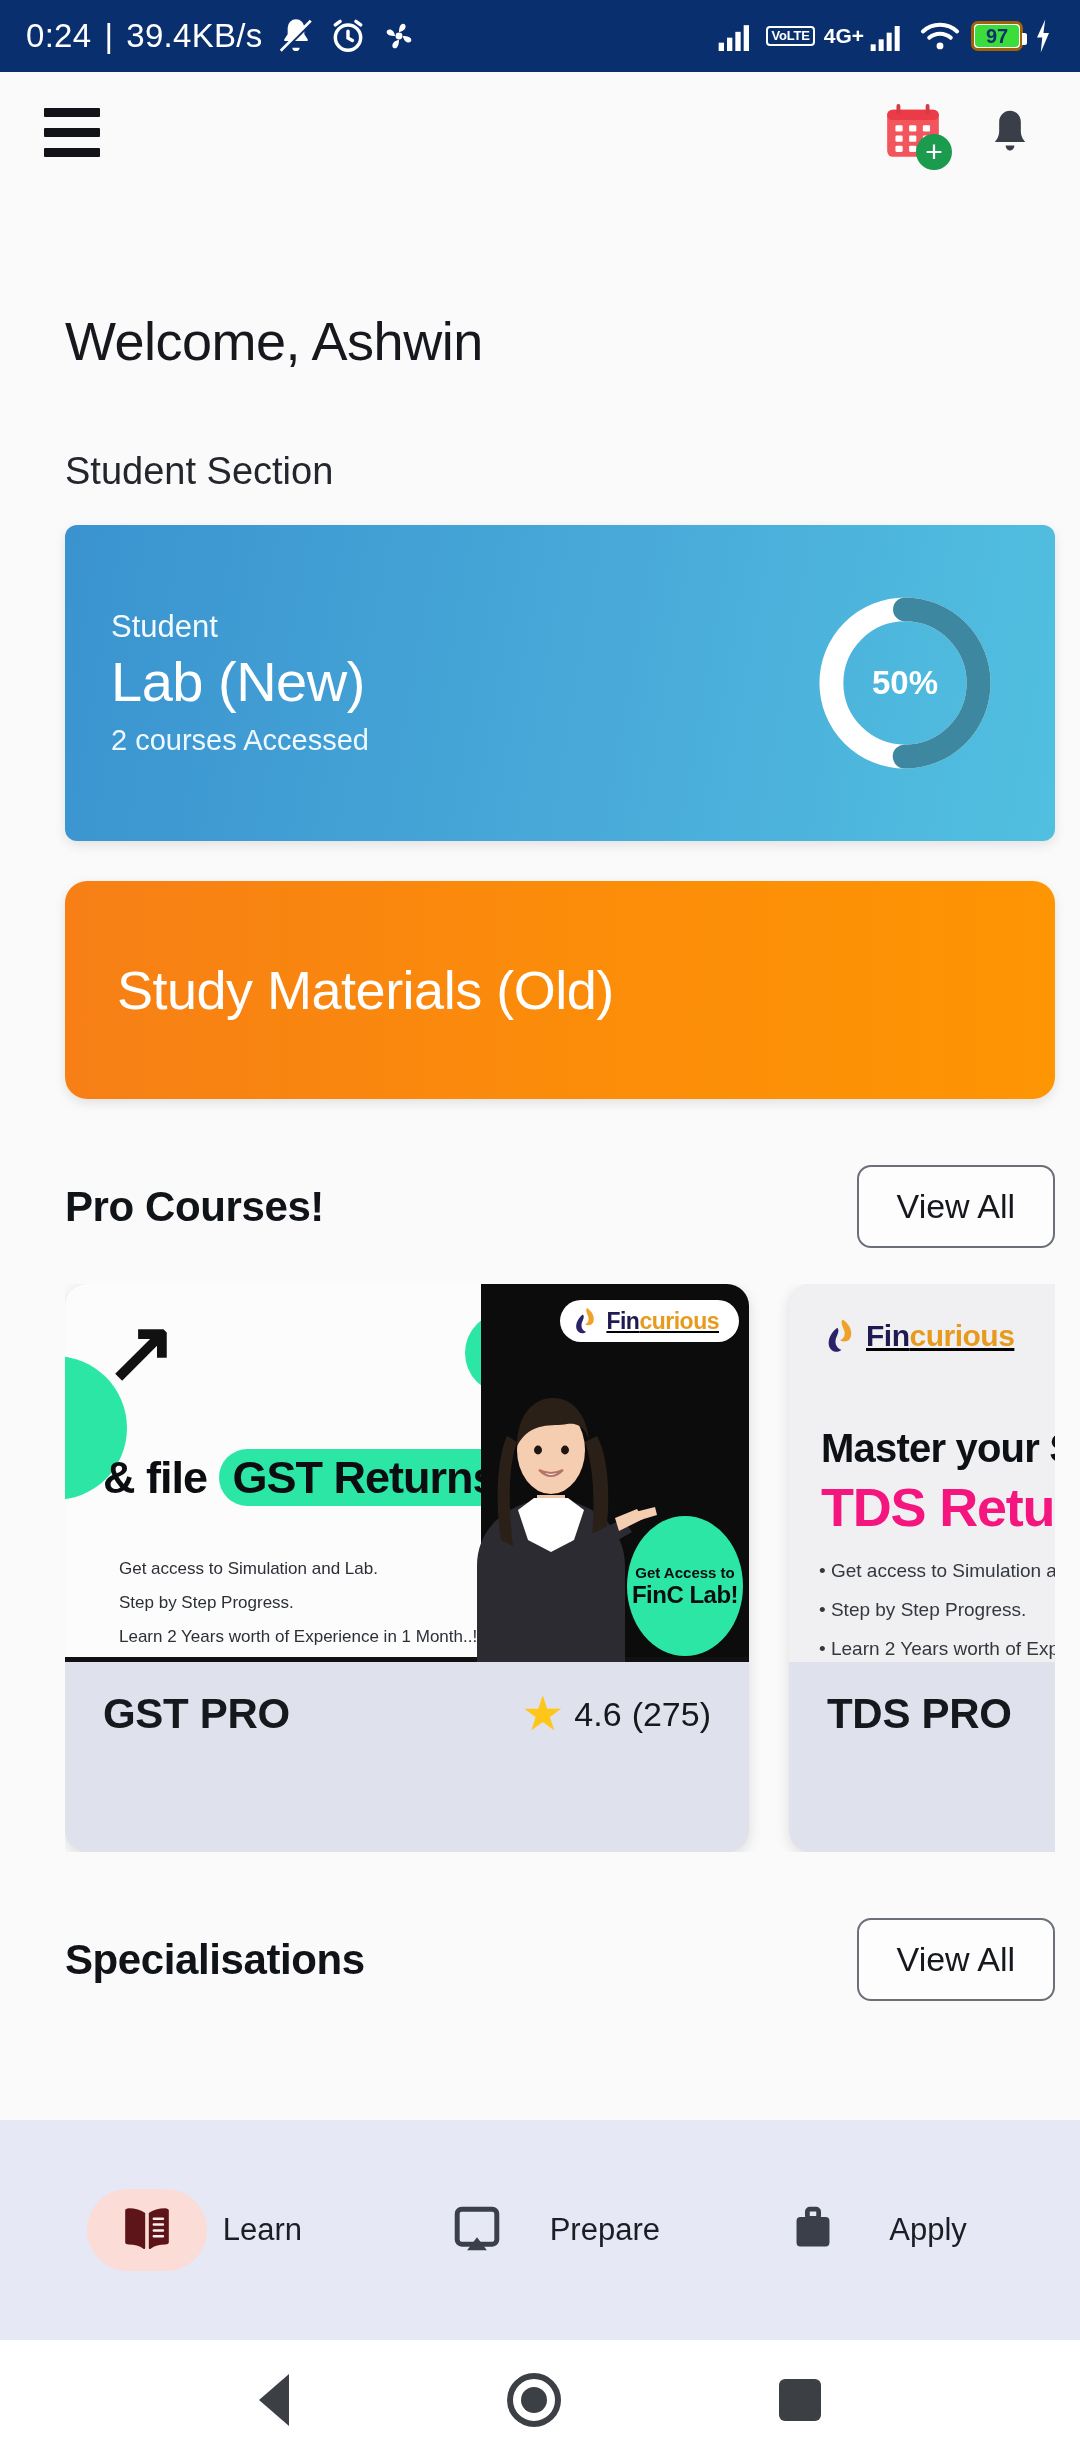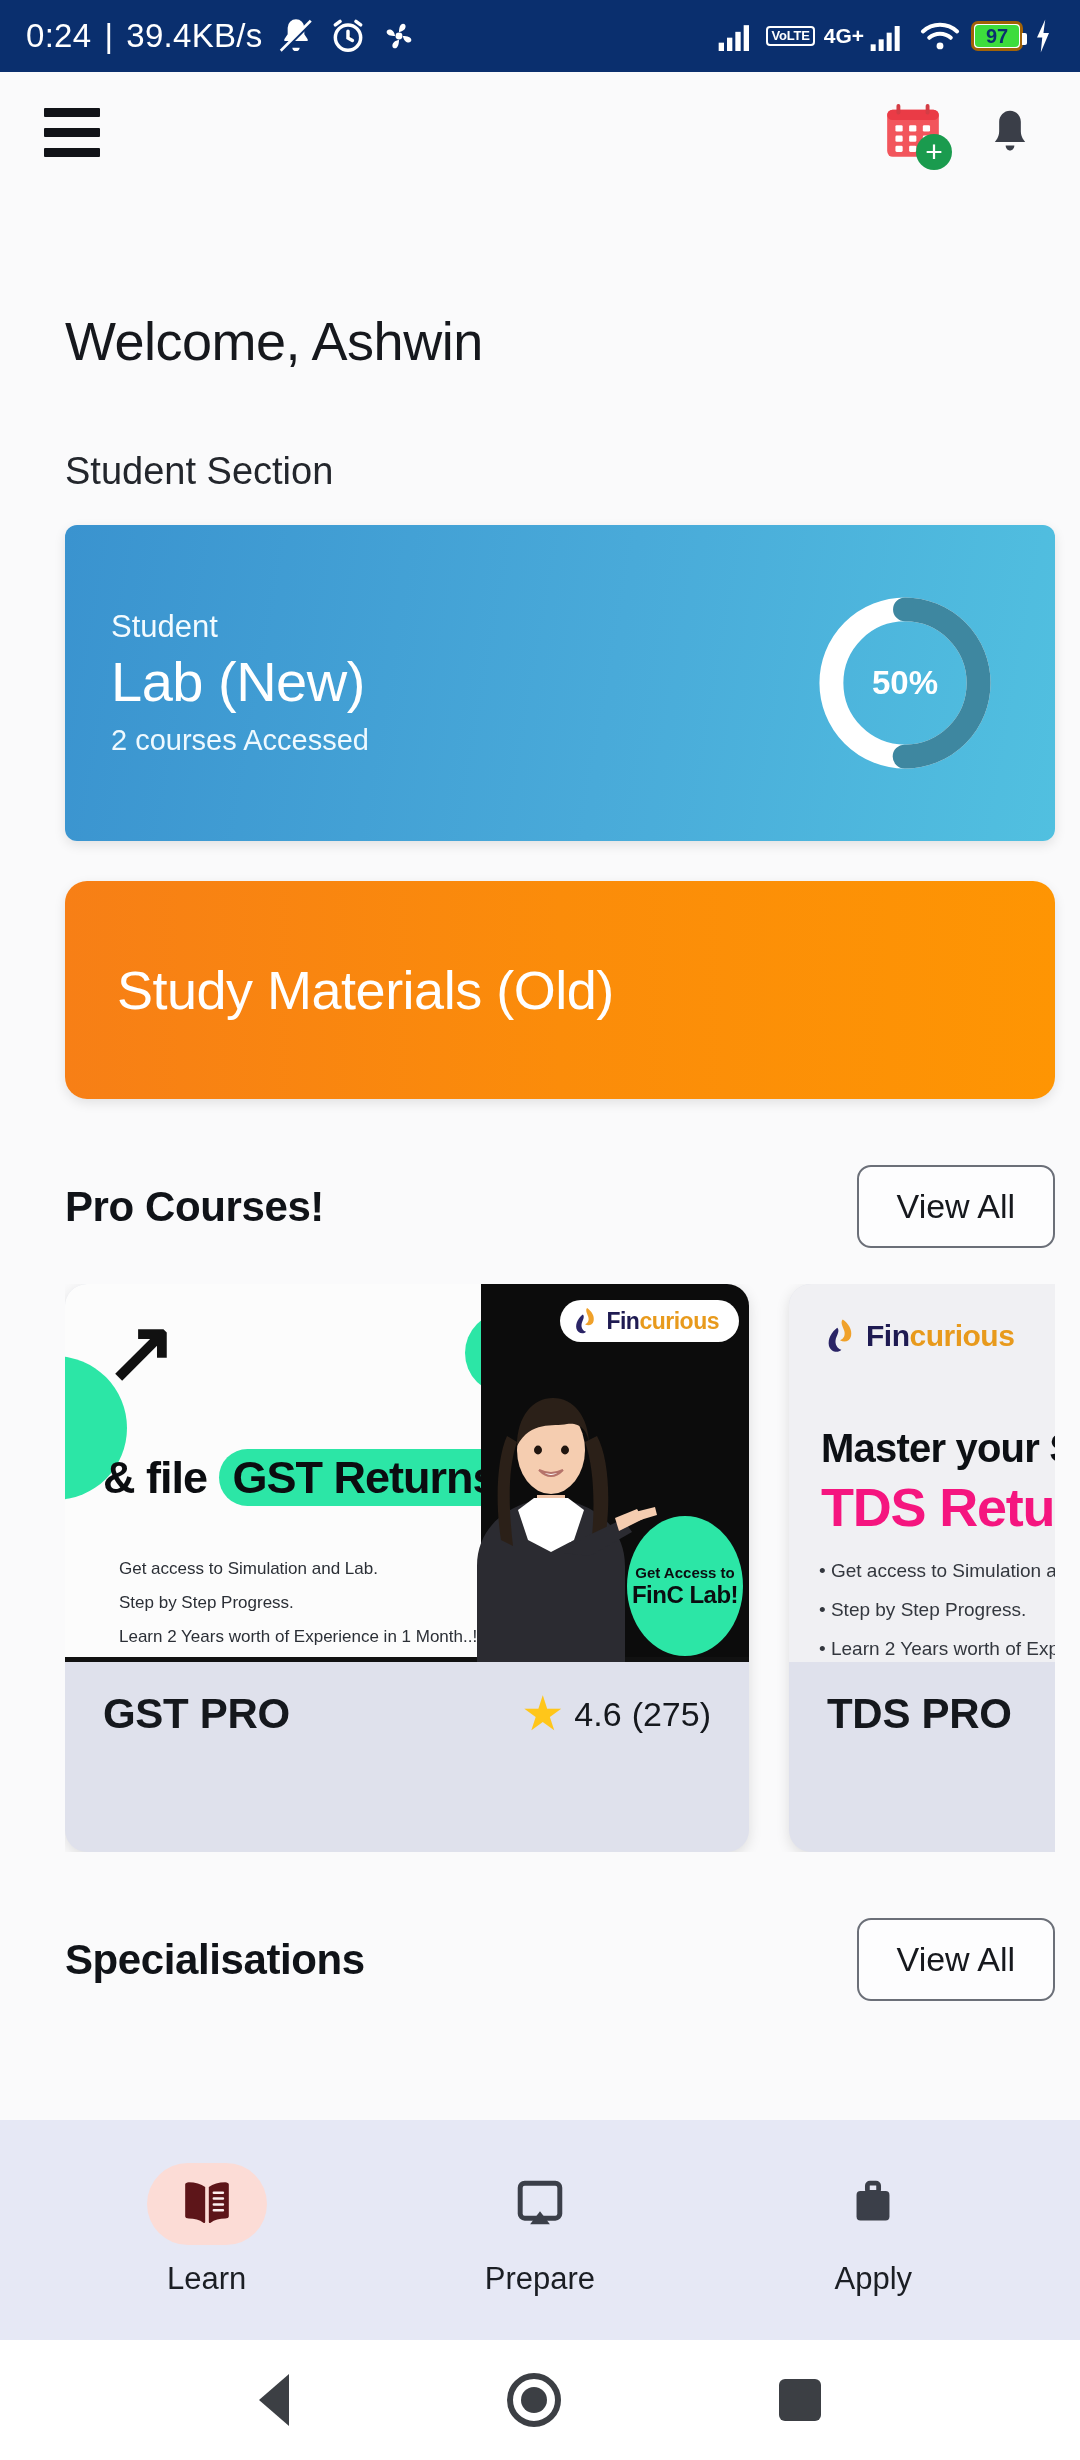--- a/index.html
+++ b/index.html
@@ -114,21 +114,21 @@
   .mint-circle-tr span { font-size: 46px; font-weight:700; color:#111; line-height:1; }
   .gst-h1 { position:absolute; left: 38px; top: 112px; font-size: 45px; font-weight: 800; color:#0b0d10; letter-spacing:-1px; line-height: 1.18; }
   .gst-hl { background:#2ce6a6; border-radius: 30px; padding: 2px 14px; display:inline-block; }
   .gst-bul { position:absolute; left: 54px; top: 268px; font-size: 17px; color:#2b2f36; line-height: 2.0; }
   .photo-panel { position:absolute; right: 0; top: 0; width: 268px; height: 100%; background:#0c0c0c; }
   .logo-chip {
     position:absolute; right: 10px; top: 16px; background:#fff; border-radius: 32px;
     padding: 7px 20px 7px 12px; display:flex; align-items:center; gap:8px; z-index: 4;
   }
   .logo-mark { width: 26px; height: 28px; position:relative; }
-  .logo-txt { font-size: 23px; font-weight: 800; letter-spacing:-0.5px; }
+  .logo-txt { font-size: 23px; font-weight: 800; letter-spacing:-0.5px;text-decoration:underline; }
   .logo-fin { color: #1f1b52; }
   .logo-cur { color: #e89a1c; }
   .mint-circle-br { position:absolute; right: 6px; top: 232px; width: 116px; height: 140px; border-radius: 50%; background:#2ce6a6; z-index:3;
     display:flex; flex-direction:column; align-items:center; justify-content:center; }
   .mc-small { font-size: 15px; color:#0b0d10; font-weight:600; }
   .mc-big { font-size: 24px; color:#0b0d10; font-weight: 800; letter-spacing:-0.5px; }
   .person { position:absolute; right: 60px; bottom: 0; width: 250px; height: 330px; z-index: 2; }
   .gst-rule { position:absolute; left:0; right:0; bottom:0; height: 5px; background:#111; }
 
   
@@ -136,21 +136,21 @@
   .tds-logo { position:absolute; left: 34px; top: 34px; display:flex; align-items:center; gap: 9px; }
   .tds-h1 { position:absolute; left: 32px; top: 142px; font-size: 40px; font-weight: 800; color:#0d1014; letter-spacing:-0.8px; }
   .tds-h2 { position:absolute; left: 32px; top: 192px; font-size: 54px; font-weight: 800; color:#f5157f; letter-spacing:-1.2px; }
   .tds-bul { position:absolute; left: 30px; top: 268px; font-size: 19px; color:#33373e; line-height: 2.05; white-space: nowrap; }
 
   
   .bottomnav {
     position:absolute; left:0; right:0; bottom: 120px; height: 220px; background:#e6e8f5;
     display:flex; align-items:center; justify-content: space-around; padding: 0 40px;
   }
-  .navitem { display:flex; flex-direction:column; align-items:center; gap: 16px; width: 240px; cursor:pointer; }
+  .navitem { display:flex; flex-direction:row; align-items:center; gap: 16px; width: 240px; cursor:pointer; }
   .nav-iconbox { width: 120px; height: 82px; border-radius: 42px; display:flex; align-items:center; justify-content:center; }
   .nav-iconbox.active { background: #fcdcd6; }
   .nav-label { font-size: 31px; color: #1b1e24; }
 
   
   .androidnav {
     position:absolute; left:0; right:0; bottom:0; height: 120px; background:#ffffff;
     display:flex; align-items:center; justify-content: space-around; padding: 0 150px;
   }
   .and-back { width:0;height:0;border-top:26px solid transparent;border-bottom:26px solid transparent;border-right:30px solid #3c3f44; }

